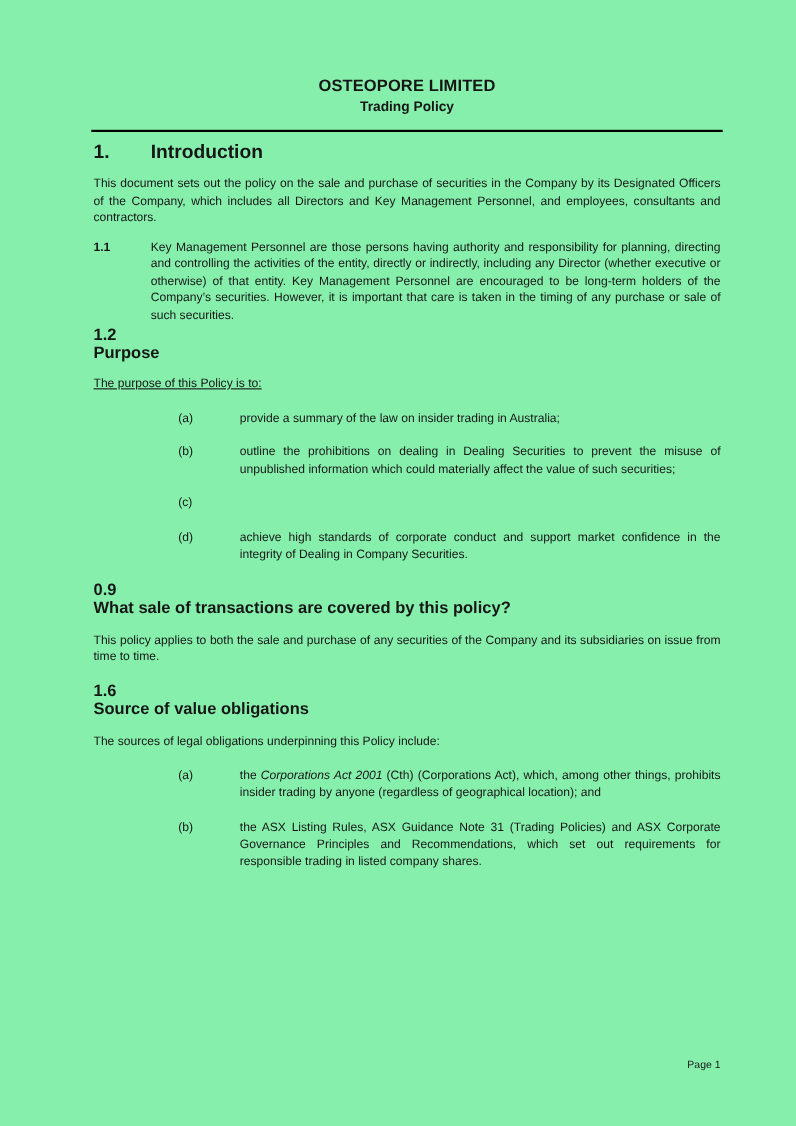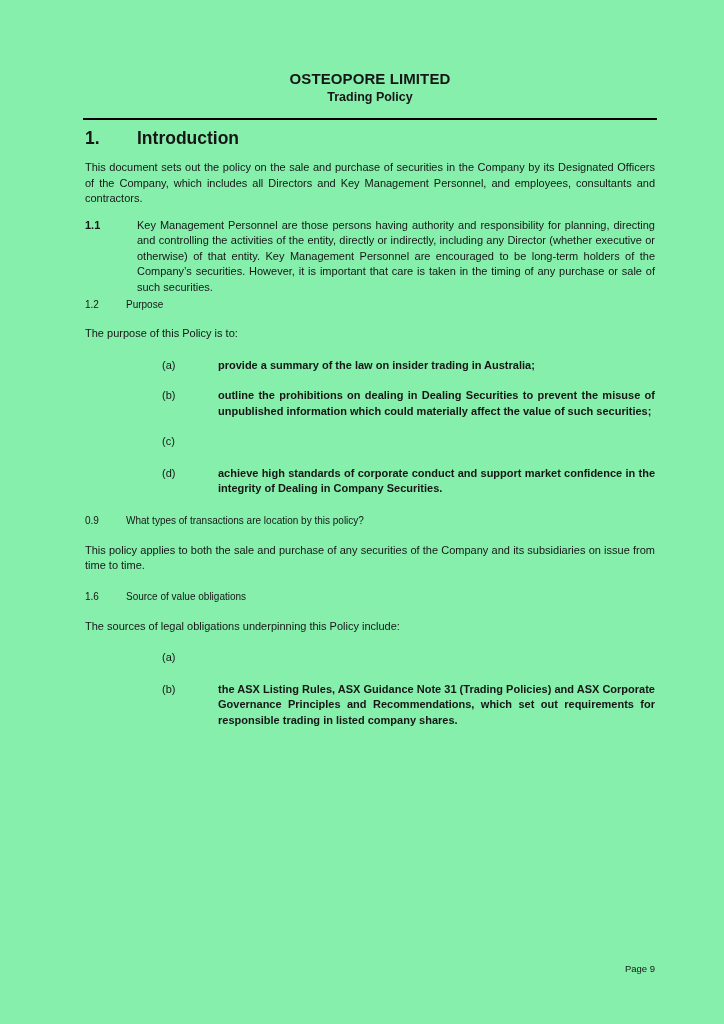--- a/index.html
+++ b/index.html
@@ -36,44 +36,45 @@
   .h2 {
     display: flex;
     font-size: 17.5px;
     font-weight: bold;
     line-height: 24px;
     margin-top: 6px;
   }
   .h2 .num { width: 52px; flex: none; }
   .h3 {
     display: flex;
-    font-size: 10px;
-    font-weight: normal;
+    font-size: 15px;
+    font-weight: bold;
     line-height: 16px;
+    flex-direction: column;
   }
   .h3 .num { width: 41px; flex: none; }
   .clause { display: flex; }
   .clause .num {
     width: 52px;
     flex: none;
     font-weight: bold;
   }
   .clause .text { flex: 1; text-align: justify; }
   .body-p {
     text-align: justify;
   }
   .list-item {
     display: flex;
     margin-left: 77px;
   }
   .list-item .marker { width: 56px; flex: none; }
-  .list-item .text { flex: 1; text-align: justify; font-weight: bold; }
+  .list-item .text { flex: 1; text-align: justify; }
   .italic { font-style: italic; }
   .mt10 { margin-top: 10px; }
-  .mt13 { margin-top: 13px; }
+  .mt13 { margin-top: 13px; text-decoration: underline; }
   .mt14 { margin-top: 14px; }
   .mt15 { margin-top: 15px; }
   .mt16 { margin-top: 16px; }
   .mt18 { margin-top: 2px; }
   .footer {
     position: absolute;
     top: 963px;
     right: 69px;
     font-size: 9.5px;
     line-height: 12px;
@@ -124,36 +125,37 @@
     <span class="marker">(c)</span>
   </div>
 
   <div class="list-item mt16">
     <span class="marker">(d)</span>
     <span class="text">achieve high standards of corporate conduct and support market confidence in the integrity of Dealing in Company Securities.</span>
   </div>
 
   <div class="h3 mt16">
     <span class="num">0.9</span>
-    <span>What types of transactions are location by this policy?</span>
+    <span>What sale of transactions are covered by this policy?</span>
   </div>
 
   <p class="body-p mt14">This policy applies to both the sale and purchase of any securities of the Company and its subsidiaries on issue from time to time.</p>
 
   <div class="h3 mt15">
     <span class="num">1.6</span>
     <span>Source of value obligations</span>
   </div>
 
   <p class="body-p mt14">The sources of legal obligations underpinning this Policy include:</p>
 
   <div class="list-item mt16">
     <span class="marker">(a)</span>
+    <span class="text"><span>the </span><span class="italic">Corporations Act 2001</span><span> (Cth) (Corporations Act), which, among other things, prohibits insider trading by anyone (regardless of geographical location); and</span></span>
   </div>
 
   <div class="list-item mt16">
     <span class="marker">(b)</span>
     <span class="text">the ASX Listing Rules, ASX Guidance Note 31 (Trading Policies) and ASX Corporate Governance Principles and Recommendations, which set out requirements for responsible trading in listed company shares.</span>
   </div>
 
-  <div class="footer">Page 9</div>
+  <div class="footer">Page 1</div>
 
 </div>
 
 </body></html>

